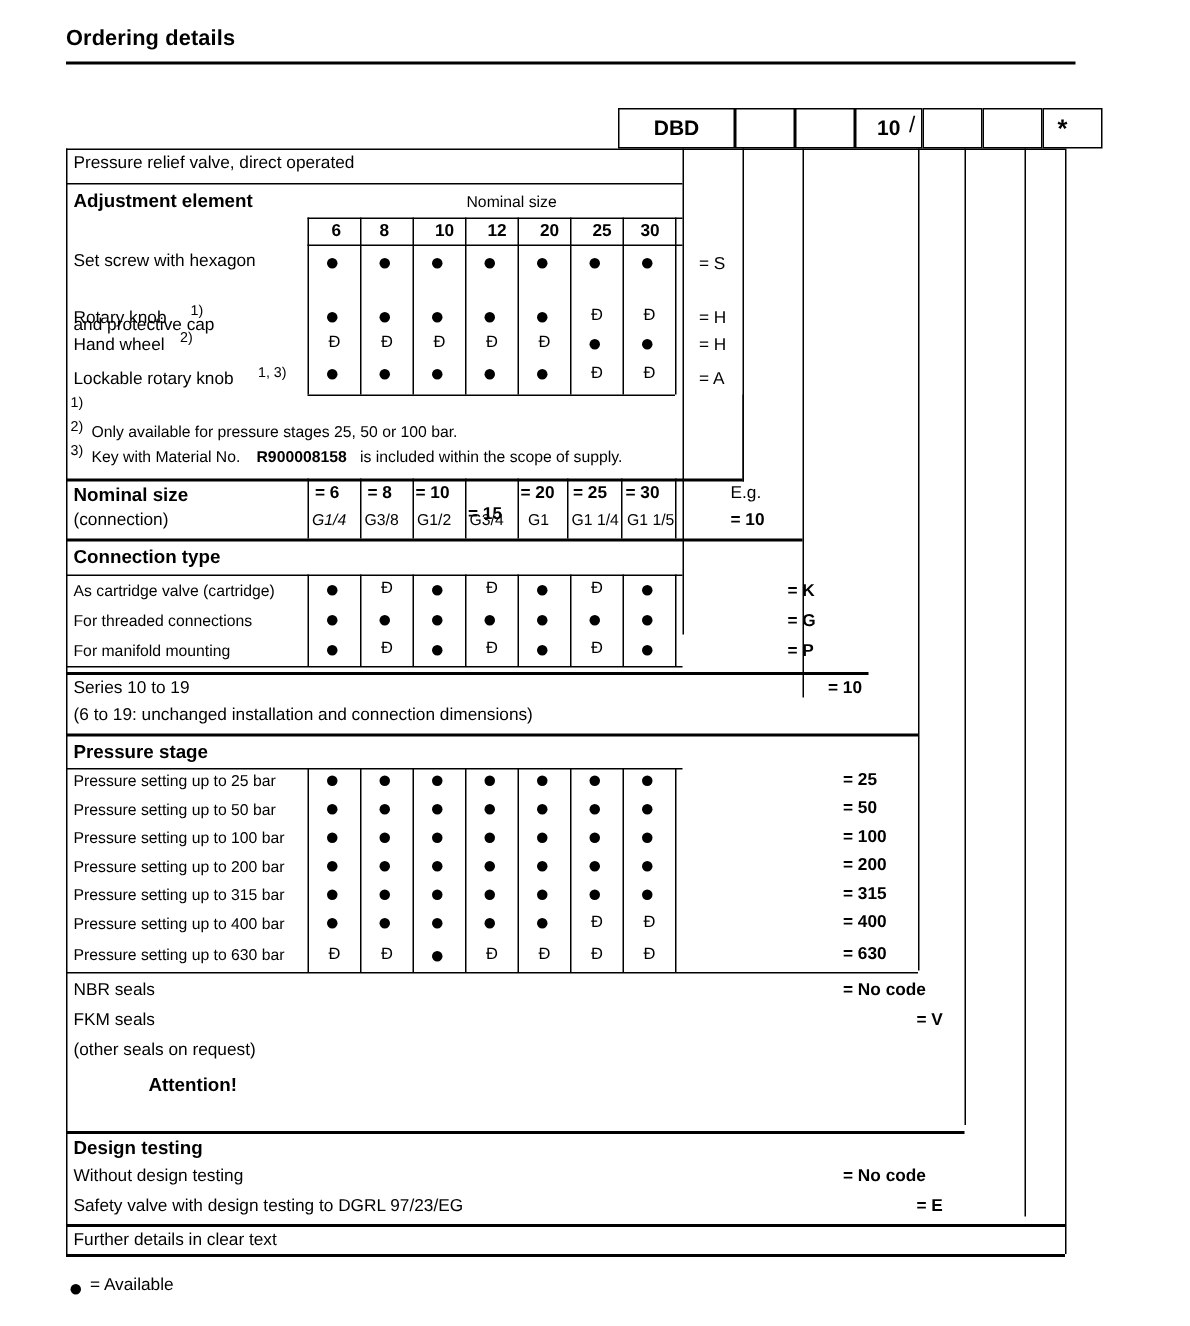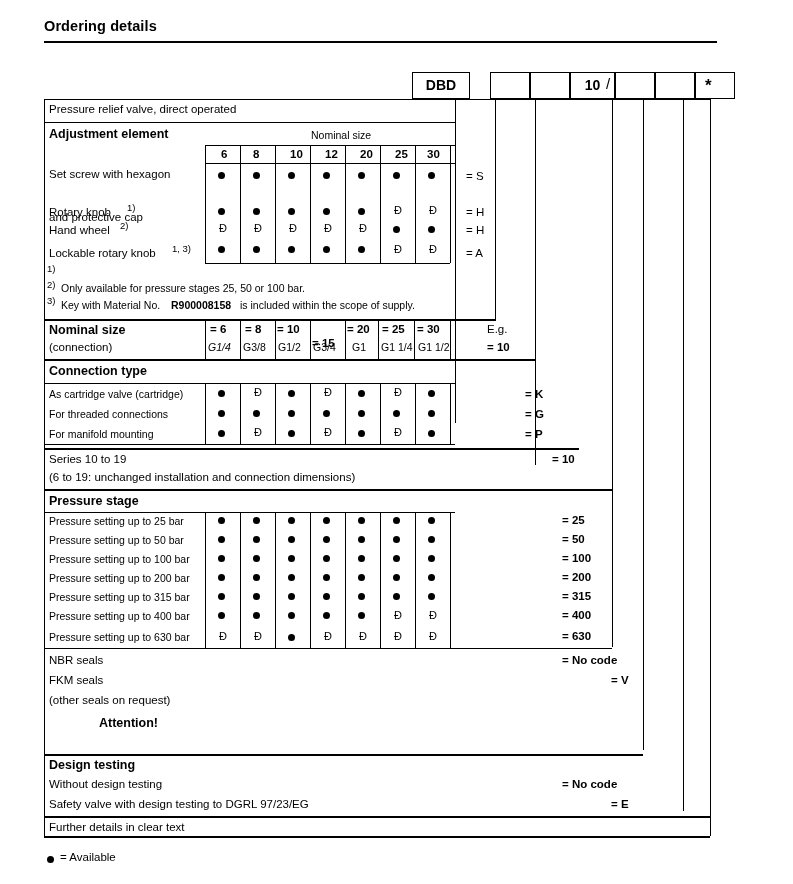--- a/index.html
+++ b/index.html
@@ -123,21 +123,21 @@
 </style>
 </head>
 <body>
 
 <div class="page">
 
   <div class="title">Ordering details</div>
   <div class="title-rule"></div>
 
   <div class="codebox-row">
-    <div class="codebox" style="left:368px;width:58px;">DBD</div>
+    <div class="codebox" style="left:368px;width:78px;">DBD</div>
     <div class="codebox" style="left:446px;width:40px;"></div>
     <div class="codebox" style="left:486px;width:40px;"></div>
     <div class="codebox" style="left:526px;width:45px;">10</div>
     <div class="codebox" style="left:571px;width:40px;"></div>
     <div class="codebox" style="left:611px;width:40px;"></div>
     <div class="codebox" style="left:651px;width:40px;"></div>
     <div class="slash" style="left:562px;top:3px;">/</div>
     <div class="star" style="left:661px;top:4px;">*</div>
   </div>
 
@@ -245,21 +245,21 @@
   <div class="t b" style="left:347px;top:323px;">= 20</div>
   <div class="t b" style="left:382px;top:323px;">= 25</div>
   <div class="t b" style="left:417px;top:323px;">= 30</div>
 
   <div class="t s10" style="left:208px;top:341px;font-style:italic;">G1/4</div>
   <div class="t s10" style="left:243px;top:341px;">G3/8</div>
   <div class="t s10" style="left:278px;top:341px;">G1/2</div>
   <div class="t s10" style="left:313px;top:341px;">G3/4</div>
   <div class="t s10" style="left:352px;top:341px;">G1</div>
   <div class="t s10" style="left:381px;top:341px;">G1 1/4</div>
-  <div class="t s10" style="left:418px;top:341px;">G1 1/2</div>
+  <div class="t s10" style="left:418px;top:341px;">G1 1/5</div>
 
   <div class="t" style="left:487px;top:323px;">E.g.</div>
   <div class="t b" style="left:487px;top:341px;">= 10</div>
 
   <div class="vline" style="left:205px;top:319px;height:40px;"></div>
   <div class="vline" style="left:240px;top:319px;height:40px;"></div>
   <div class="vline" style="left:275px;top:319px;height:40px;"></div>
   <div class="vline" style="left:310px;top:319px;height:40px;"></div>
   <div class="vline" style="left:345px;top:319px;height:40px;"></div>
   <div class="vline" style="left:378px;top:319px;height:40px;"></div>

